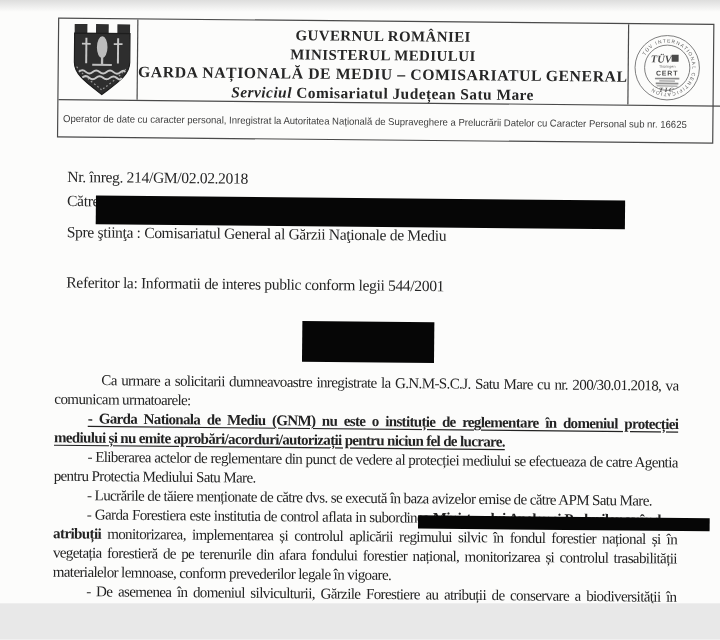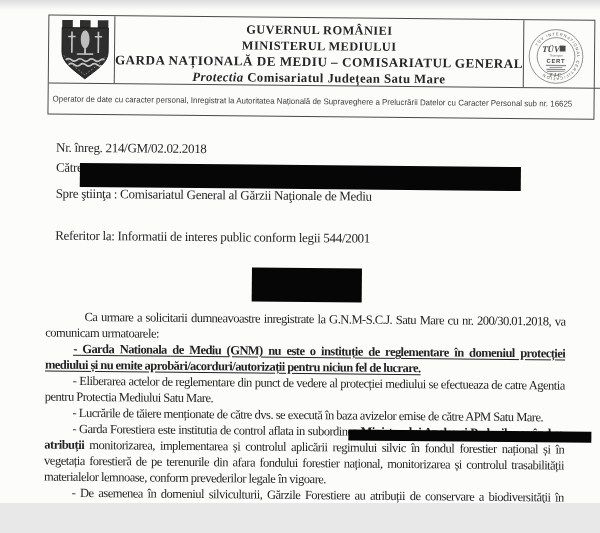--- a/index.html
+++ b/index.html
@@ -92,21 +92,21 @@
           <rect x="36" y="17.4" width="7.6" height="1.5" fill="#c6c6c6"></rect>
           <path d="M6,42.5 q3,-2.6 6,0 t6,0 t6,0 t6,0 t6,0 t6,0 t4,0" fill="none" stroke="#c6c6c6" stroke-width="1.7"></path>
           <path d="M9,47.5 q3,-2.6 6,0 t6,0 t6,0 t6,0 t6,0 t4,0" fill="none" stroke="#c6c6c6" stroke-width="1.7"></path>
         </svg>
       </div>
 
       <div class="cell-title">
         <div class="hl">GUVERNUL ROMÂNIEI</div>
         <div class="hl">MINISTERUL MEDIULUI</div>
         <div class="hl hl3">GARDA NAȚIONALĂ DE MEDIU – COMISARIATUL GENERAL</div>
-        <div class="hl hl4"><span class="it">Protectia</span><span> Comisariatul Județean Satu Mare</span></div>
+        <div class="hl hl4"><span class="it">Serviciul</span><span> Comisariatul Județean Satu Mare</span></div>
       </div>
 
       <div class="cell-seal">
         <svg class="seal-svg" width="58" height="58" viewBox="0 0 80 80">
           <defs>
             <path id="ringPath" d="M 40,40 m -29,0 a 29,29 0 1,1 58,0 a 29,29 0 1,1 -58,0"></path>
           </defs>
           <circle cx="40" cy="40" r="37" fill="none" stroke="#6b6b6b" stroke-width="1"></circle>
           <circle cx="40" cy="40" r="26" fill="none" stroke="#6b6b6b" stroke-width="1"></circle>
           <text font-family="Liberation Sans, sans-serif" font-size="5.6" fill="#5c5c5c" letter-spacing="1.3">

